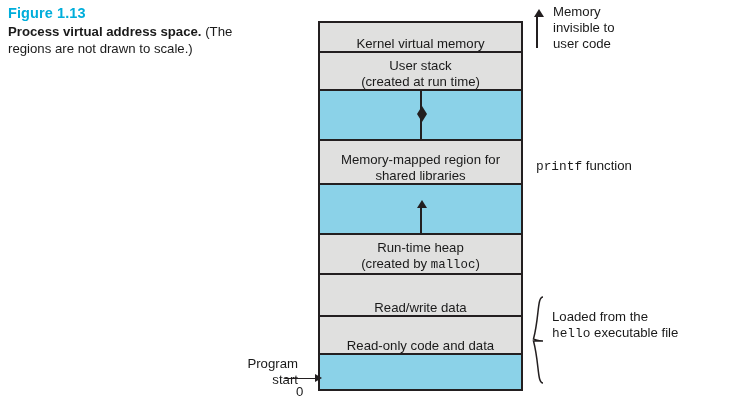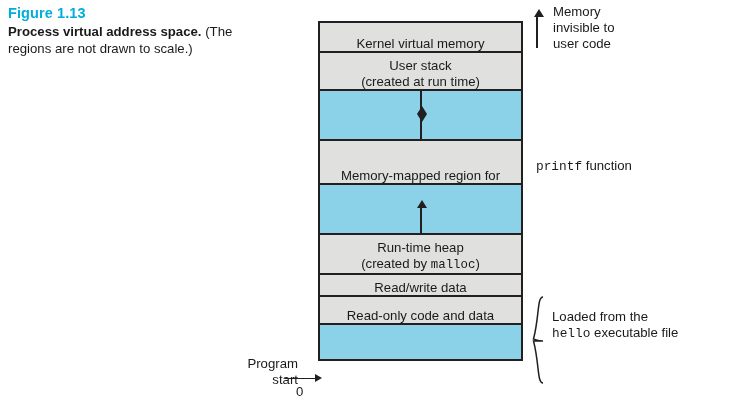--- a/index.html
+++ b/index.html
@@ -64,22 +64,22 @@
   .gap    { background: #8BD2E8; }
   .mono   { font-family: "Liberation Mono", monospace; font-size: 12.4px; }
 
   
   .h-kernel { height: 32px; }
   .h-stack  { height: 40px; }
   .h-gap1   { height: 52px; }
   .h-mmap   { height: 46px; }
   .h-gap2   { height: 52px; }
   .h-heap   { height: 42px; }
-  .h-rw     { height: 24px; }
-  .h-ro     { height: 30px; }
+  .h-rw     { height: 44px; }
+  .h-ro     { height: 40px; }
   .h-zero   { height: 38px; }
 
   
   .arrow-down, .arrow-up {
     position: absolute;
     left: 50%;
     width: 0;
   }
   .arrow-down {
     top: 0;
@@ -223,20 +223,21 @@
     <div>(created at run time)</div>
   </div>
 
   <div class="mem-block gap h-gap1">
     <span class="arrow-down"></span>
     <span class="arrow-up"></span>
   </div>
 
   <div class="mem-block filled h-mmap">
     <div>Memory-mapped region for</div>
+    <div>shared libraries</div>
   </div>
 
   <div class="mem-block gap h-gap2">
     <span class="arrow-up"></span>
   </div>
 
   <div class="mem-block filled h-heap">
     <div>Run-time heap</div>
     <div><span>(created by </span><span class="mono">malloc</span><span>)</span></div>
   </div>

